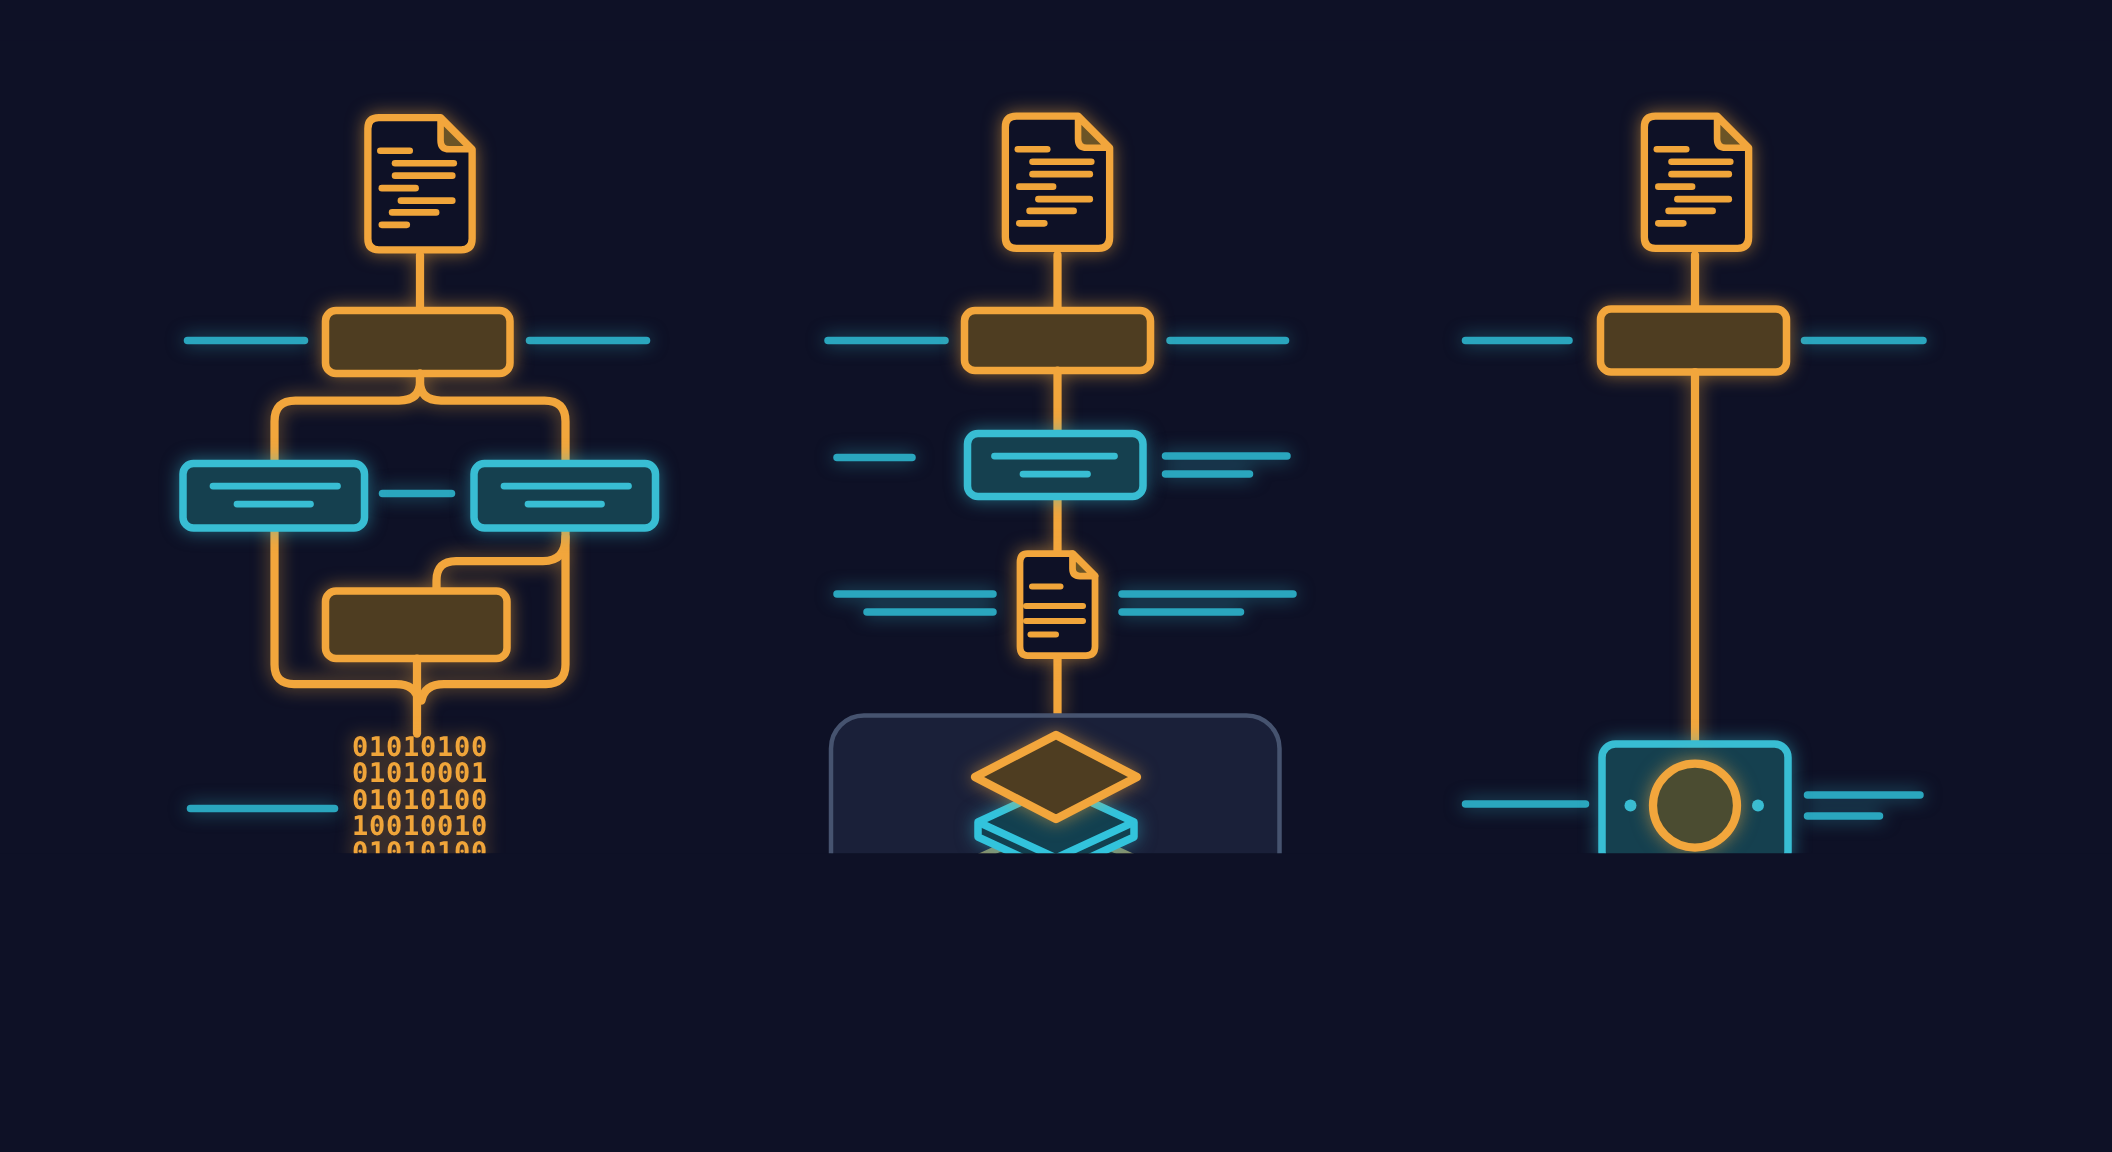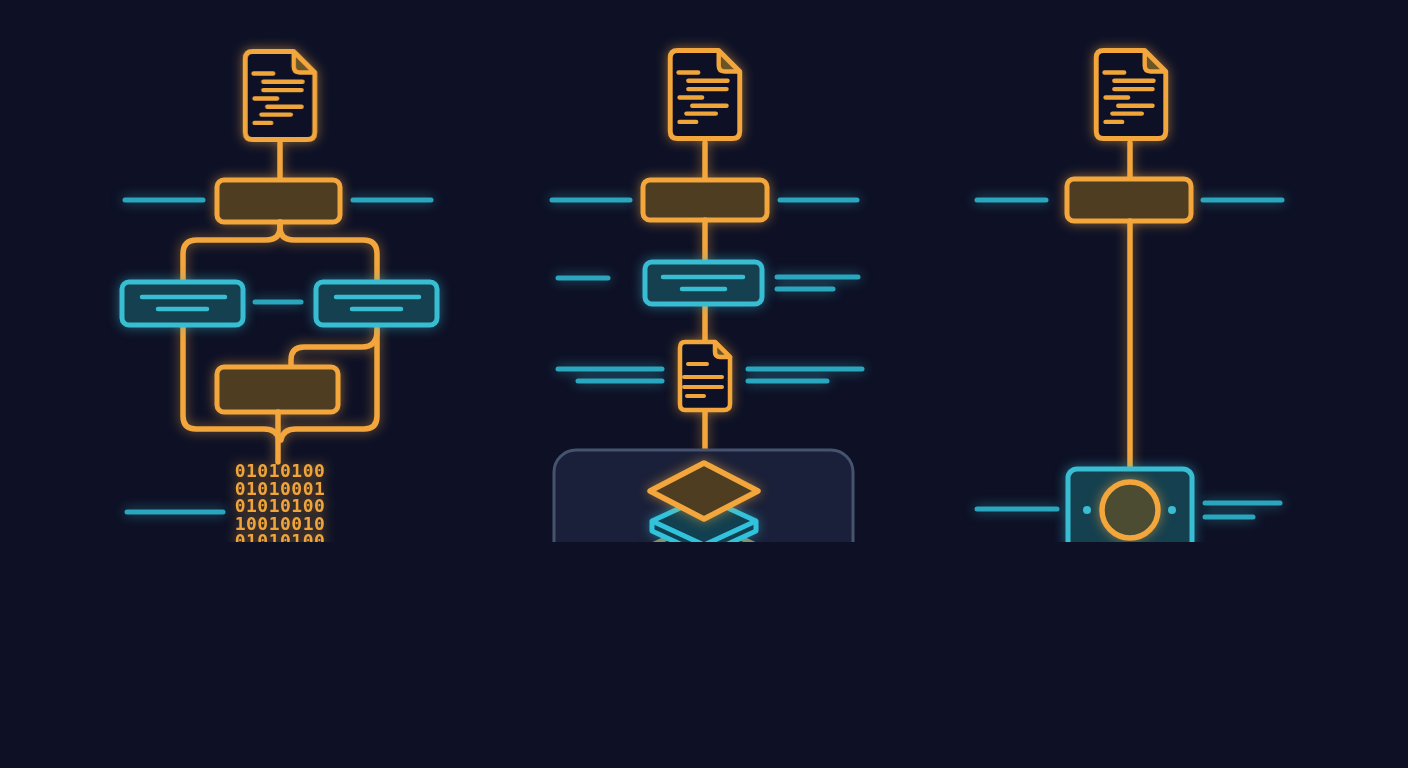--- a/index.html
+++ b/index.html
@@ -13,21 +13,21 @@
     --teal-fill:#15404f;
     --panel-border:#46536f;
     --panel-fill:#1a2039;
     --olive:#8c8c63;
     --olive-fill:#23221b;
     --chip-inner:#4a3a1d;
     --chip-border:#f5b94e;
     --chip-text:#f7c873;
   }
   html,body{margin:0;padding:0;background:var(--bg);}
-  #stage{width:1408px;height:542px;background:var(--bg);overflow:hidden;position:relative;}
+  #stage{width:1408px;height:542px;background:var(--bg);overflow:hidden;position:relative;margin-top:27px;}
   svg{display:block;}
   .ol{stroke:var(--orange);stroke-width:5.5;fill:none;stroke-linecap:round;stroke-linejoin:round;}
   .tl{stroke:var(--teal);stroke-width:5;fill:none;stroke-linecap:round;}
   .tl-in{stroke:var(--teal-bright);stroke-width:4.5;fill:none;stroke-linecap:round;}
   .obox{fill:var(--brown);stroke:var(--orange);stroke-width:5;stroke-linejoin:round;}
   .tbox{fill:var(--teal-fill);stroke:var(--teal-bright);stroke-width:5;stroke-linejoin:round;}
   .doc-body{fill:var(--bg);stroke:var(--orange);stroke-width:5;stroke-linejoin:round;}
   .doc-body-sm{fill:var(--bg);stroke:var(--orange);stroke-width:4.5;stroke-linejoin:round;}
   .doc-fold{fill:var(--fold);stroke:var(--orange);stroke-width:4.5;stroke-linejoin:round;}
   .doc-line{stroke:var(--orange-soft);stroke-width:4.5;fill:none;stroke-linecap:round;}

